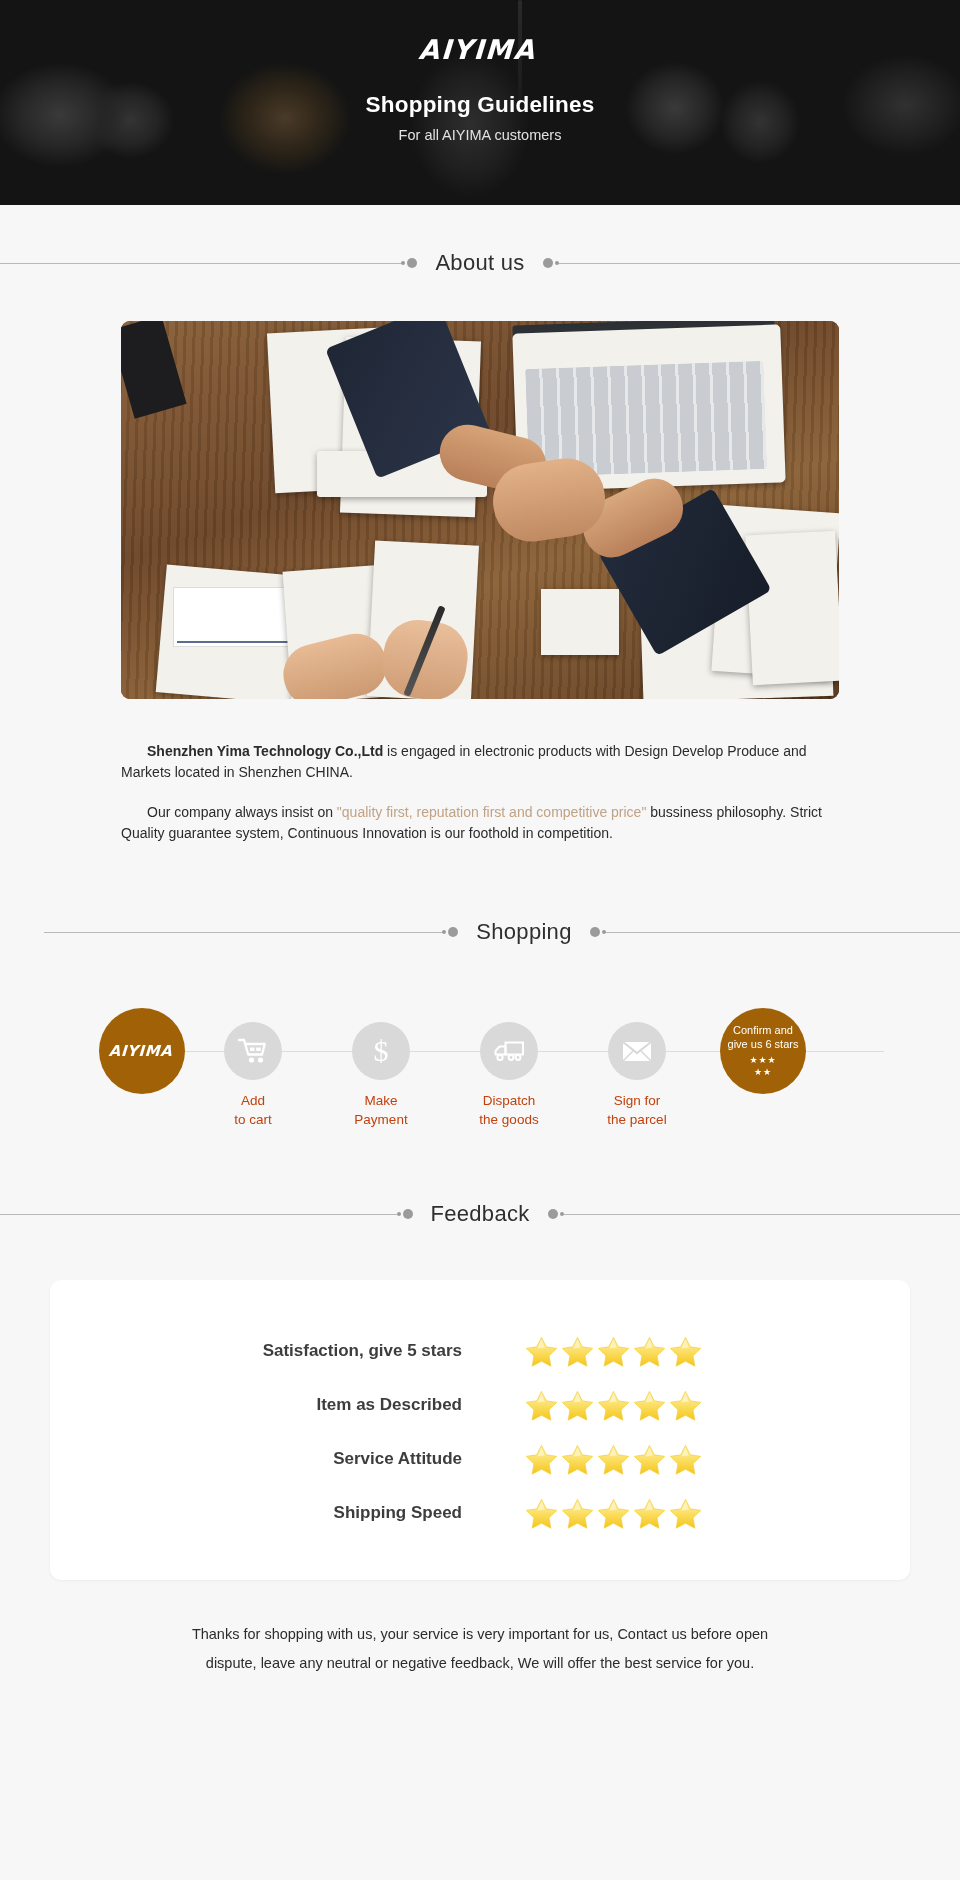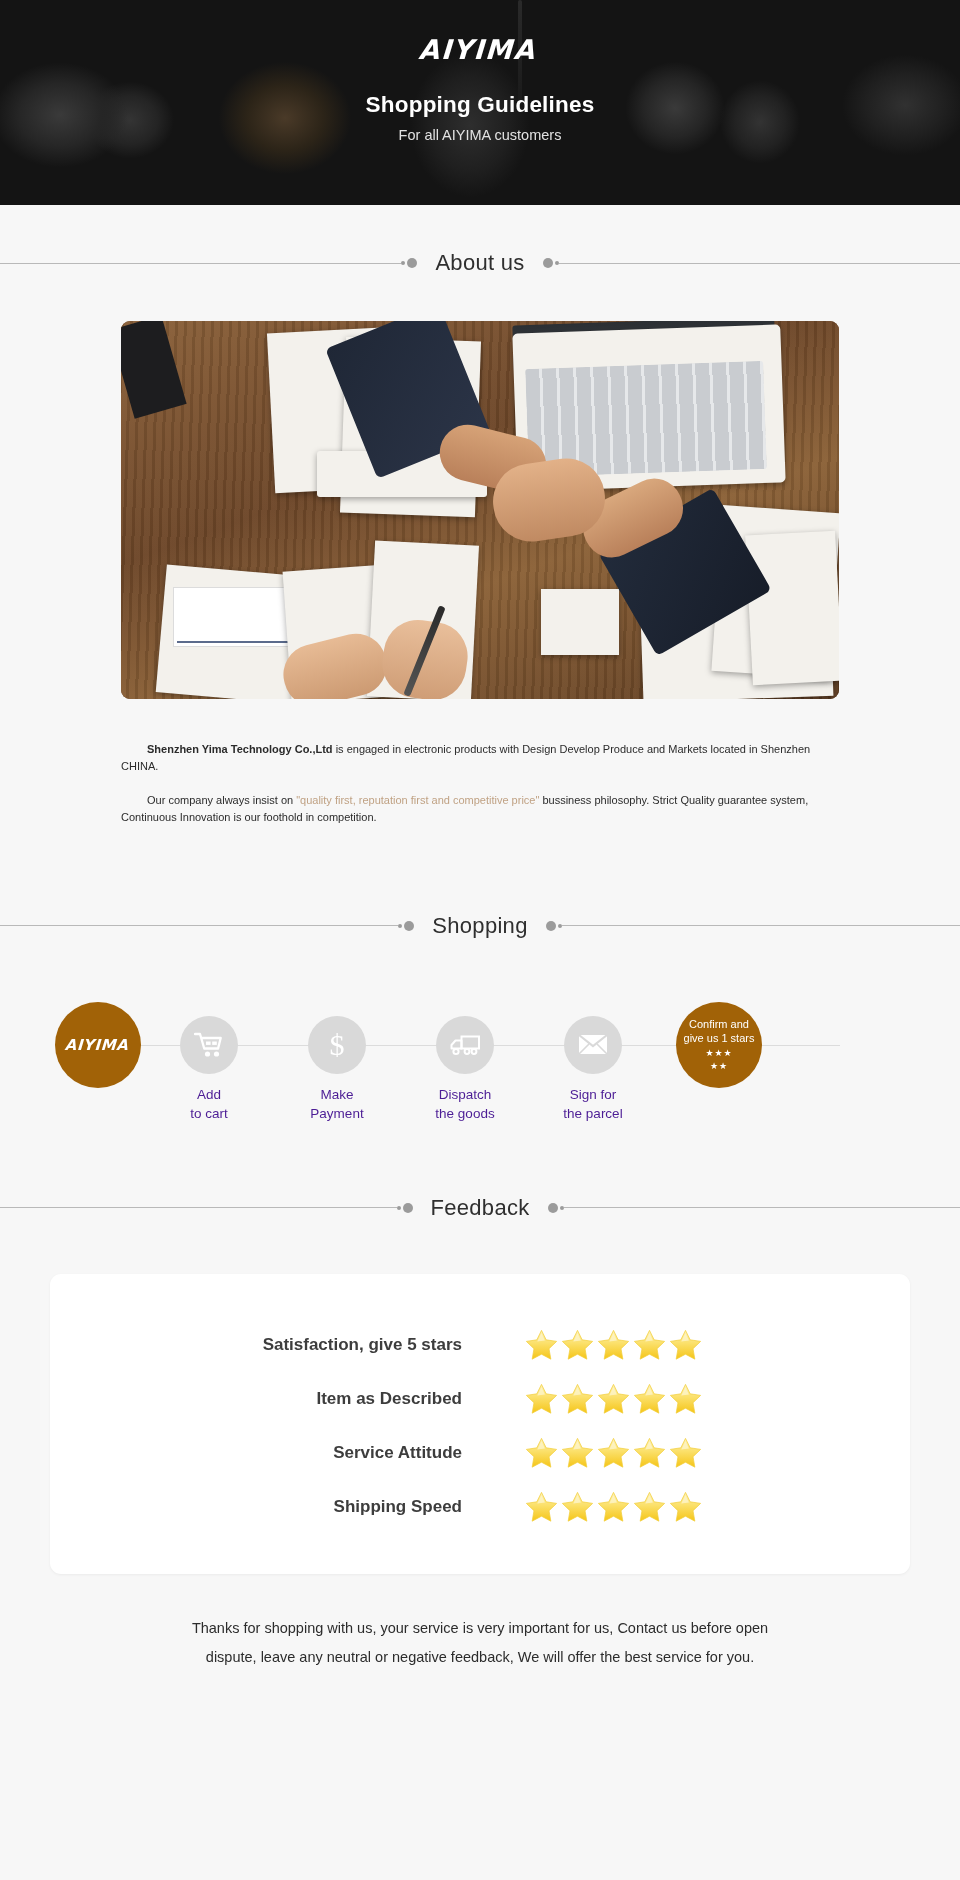--- a/index.html
+++ b/index.html
@@ -168,32 +168,32 @@
   .ph-handB2{ position:absolute; left: 262px; top: 300px; width: 84px; height: 78px;
              background: linear-gradient(180deg,#e9bf9b,#cf9d76); border-radius: 34px; transform: rotate(8deg);}
   .ph-pen { position:absolute; left: 300px; top: 282px; width: 7px; height: 96px;
              background: linear-gradient(180deg,#2a2a2a,#555); transform: rotate(22deg); border-radius:3px;}
   .ph-pen2{ position:absolute; left: 262px; top: 30px; width: 7px; height: 104px;
              background: linear-gradient(180deg,#111,#3a3a3a); transform: rotate(-26deg); border-radius:3px;}
   .ph-phone{ left: 636px; top: 286px; width: 54px; height: 92px; background:#1d1d1f; transform: rotate(-16deg);}
 
   .about-text {
     width: 718px;
-    margin: 42px auto 12px;
+    margin: 42px auto 0;
     color: #2b2b2b;
-    font-size: 11px;
+    font-size: 14px;
     line-height: 1.52;
   }
   .about-text p + p { margin-top: 18px; }
   .about-text .ind { padding-left: 26px; display: inline; }
   .about-text .strong { font-weight: bold; }
   .about-text .quote { color: #c0a284; }
 
   
-  .shopping-wrap { padding-top: 75px; }
+  .shopping-wrap { padding-top: 75px; padding-left: 44px; }
   .steps {
     position: relative;
     width: 960px;
     height: 140px;
     margin-top: 48px;
   }
   .steps .connector {
     position: absolute;
     left: 120px;
     right: 120px;
@@ -217,21 +217,21 @@
     z-index: 2;
   }
   .step.big .circle {
     width: 86px; height: 86px;
     background: #a16207;
     margin-top: 15px;
   }
   .step .label {
     margin-top: 11px;
     font-size: 13.5px;
-    color: #4c1d95;
+    color: #c2410c;
     line-height: 1.42;
     white-space: pre-line;
   }
   .step .circle svg { display: block; }
   .step .dollar {
     color: #fff; font-size: 30px; font-weight: 300;
     font-family: "Liberation Serif", serif;
     line-height: 1;
   }
   .logo-mini {
@@ -412,21 +412,21 @@
         </svg>
       </div>
       <div class="label">Sign for
 the parcel</div>
     </div>
 
     <div class="step big" style="left:659px;">
       <div class="circle">
         <div class="confirm-inner">
           <div>Confirm and</div>
-          <div>give us 1 stars</div>
+          <div>give us 6 stars</div>
           <div class="confirm-stars">
             <span>★★★</span>
             <span class="r2">★★</span>
           </div>
         </div>
       </div>
     </div>
   </div>
 </div>
 

